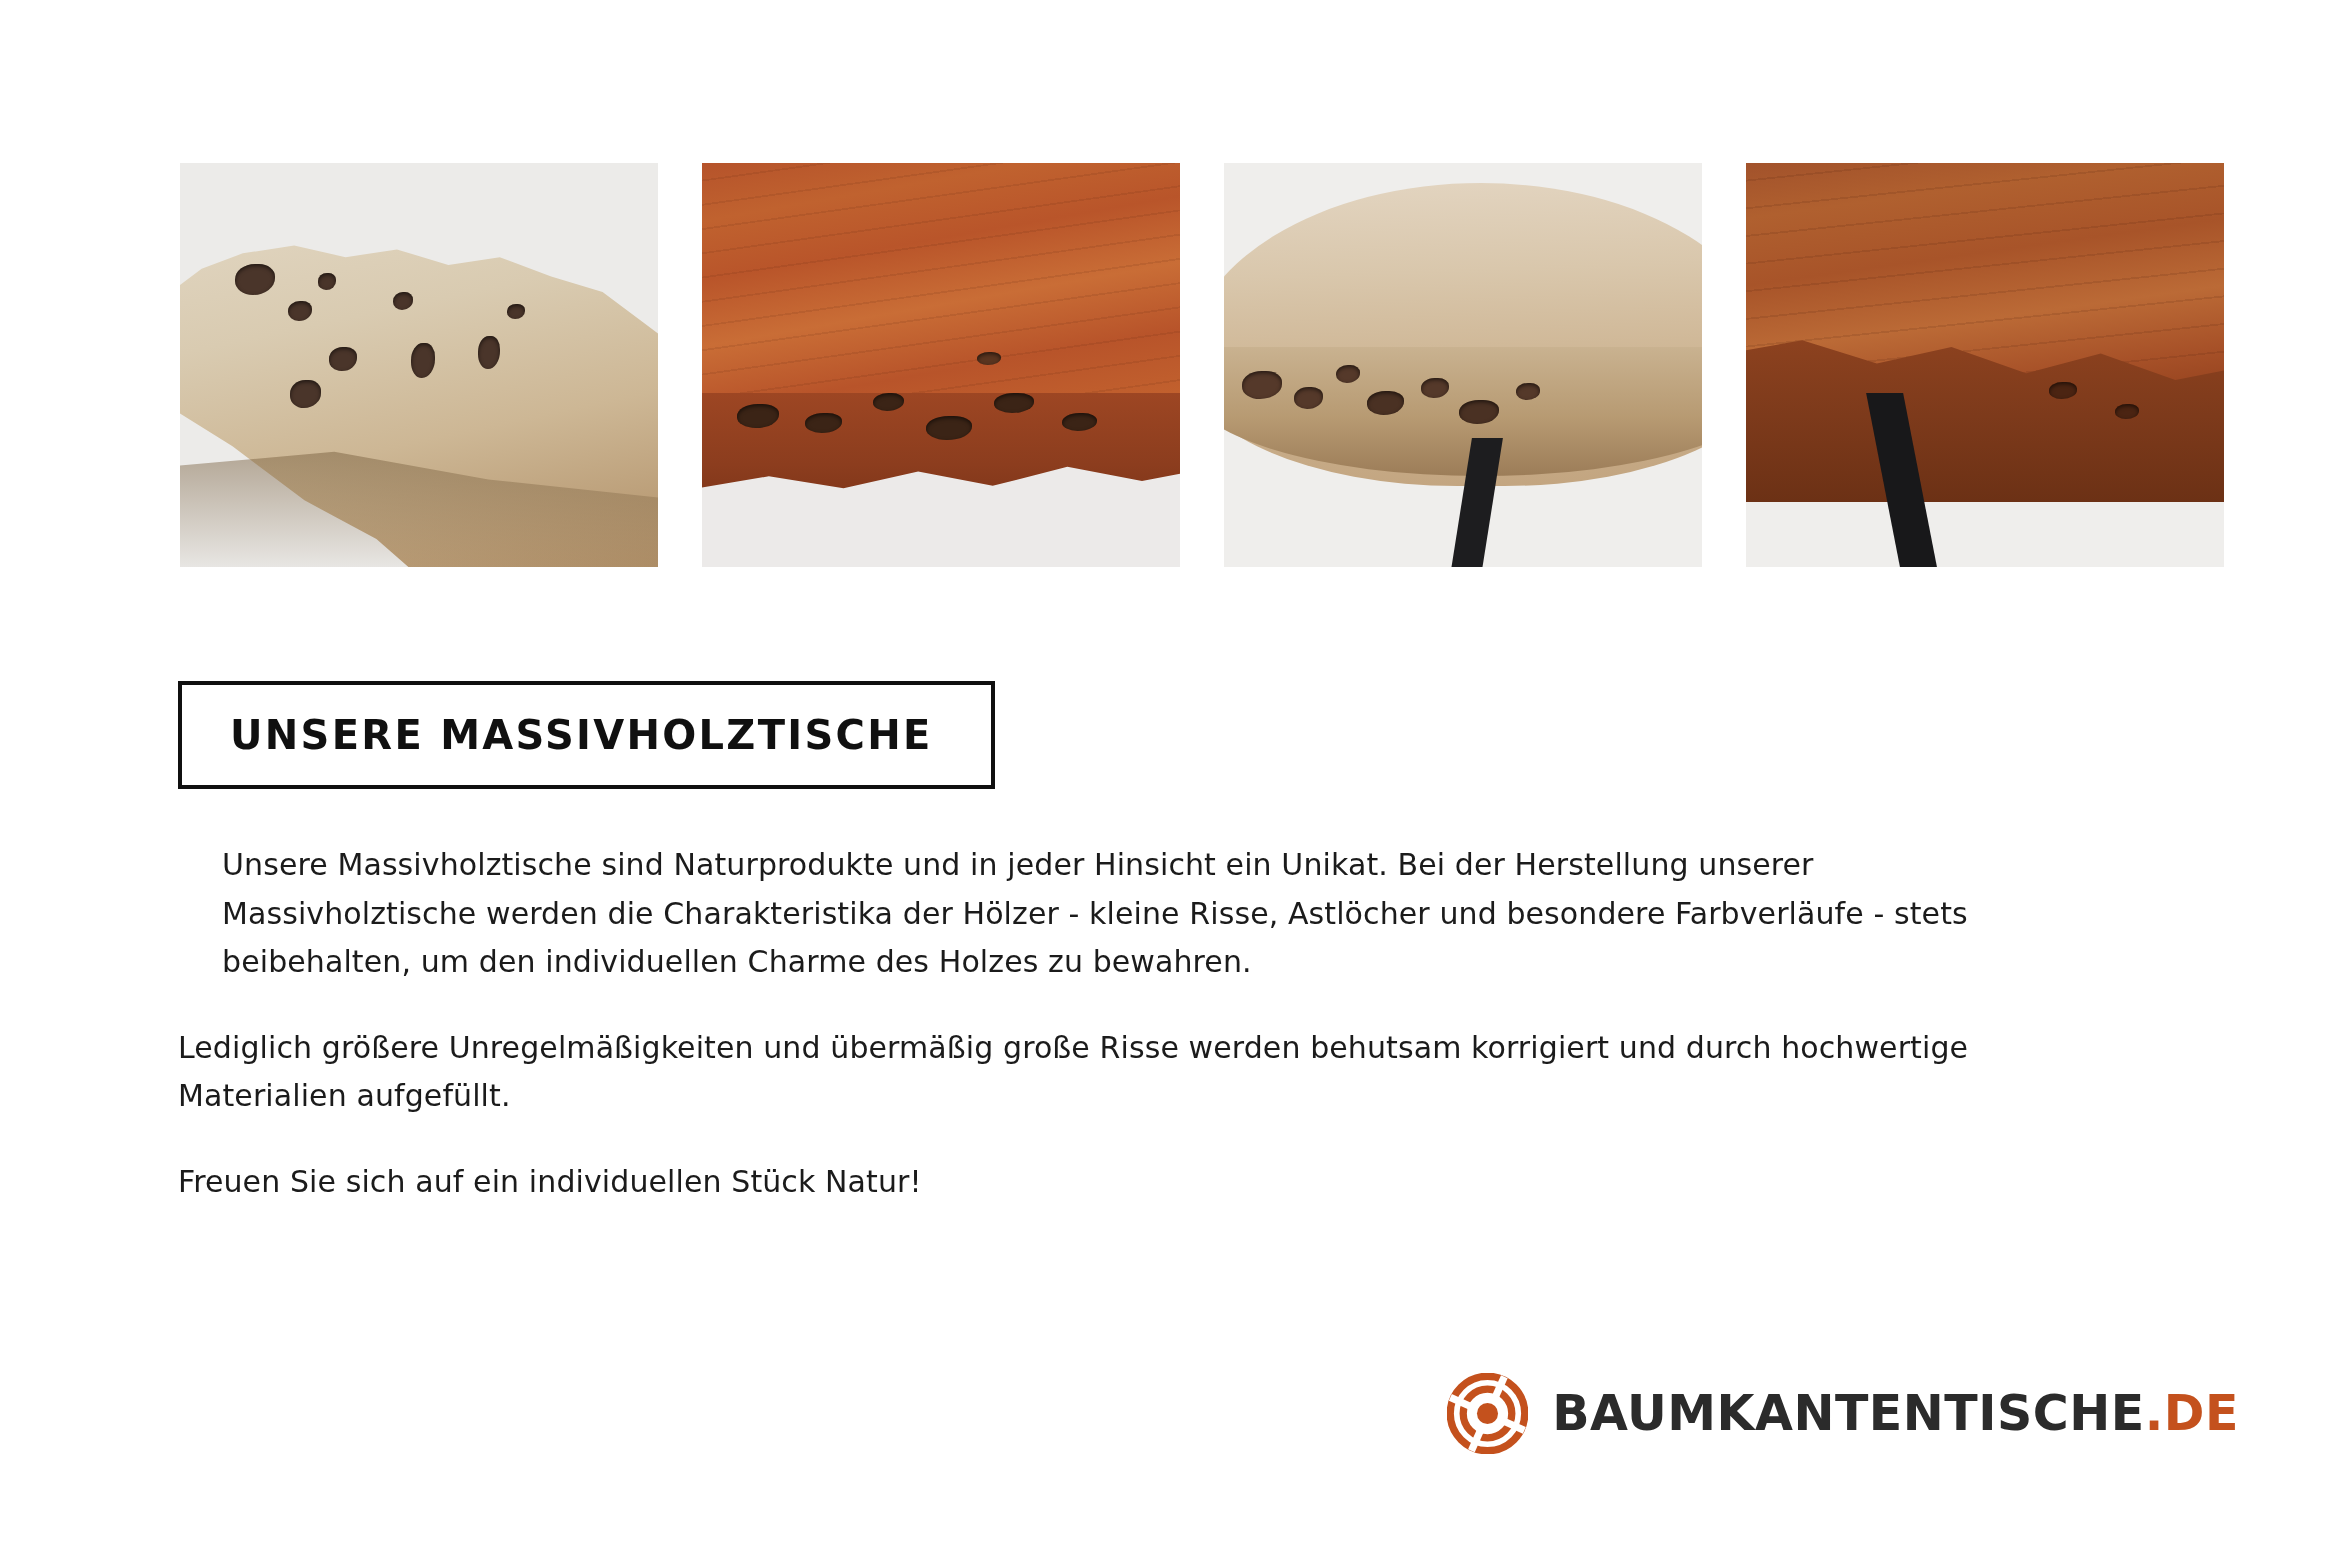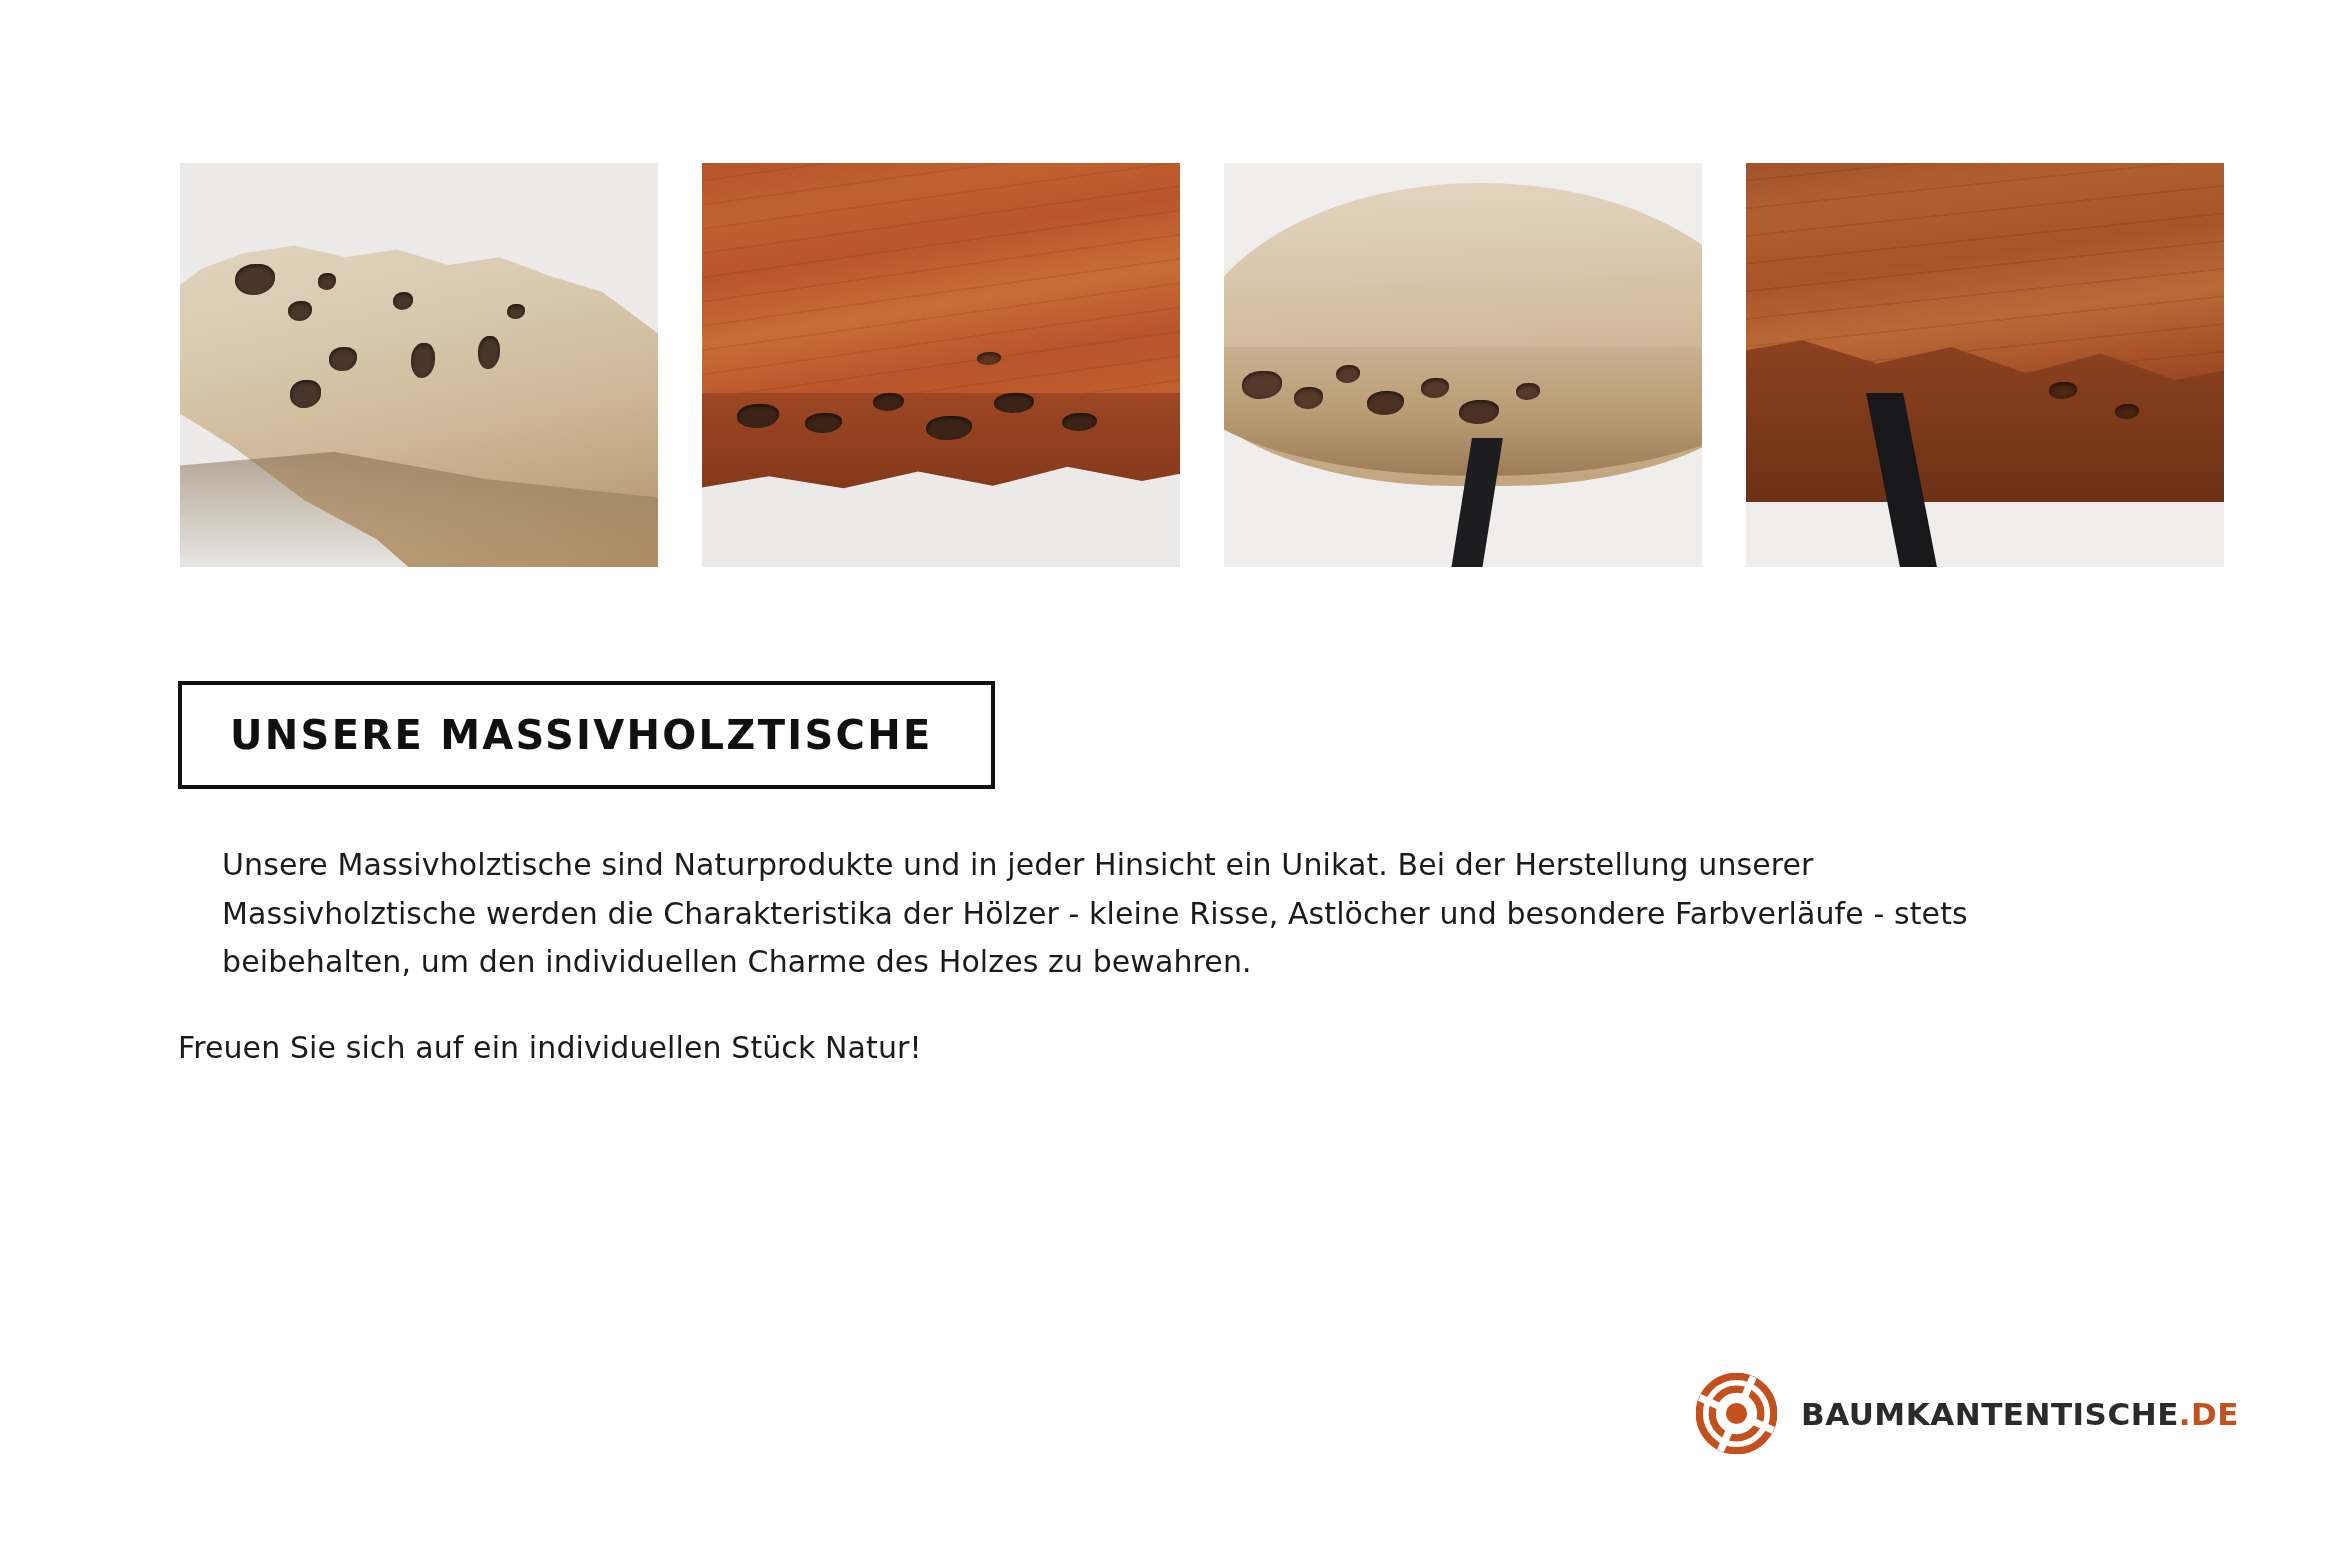--- a/index.html
+++ b/index.html
@@ -194,21 +194,21 @@
     gap: 24px;
   }
   .logo-mark {
     width: 81px;
     height: 81px;
     flex: 0 0 auto;
   }
   .logo-wordmark {
     font-family: "DejaVu Sans", sans-serif;
     font-weight: 700;
-    font-size: 31px;
+    font-size: 49px;
     letter-spacing: 0.5px;
     color: #2b2b2b;
     white-space: nowrap;
   }
   .logo-wordmark .tld { color: #c4511d; }
 </style>
 </head>
 <body>
 
 <div class="page">
@@ -269,20 +269,21 @@
     </div>
 
   </div>
 
   <div class="headline-box">
     <div class="headline-text">UNSERE MASSIVHOLZTISCHE</div>
   </div>
 
   <div class="body-copy">
     <p class="para p1">Unsere Massivholztische sind Naturprodukte und in jeder Hinsicht ein Unikat. Bei der Herstellung unserer Massivholztische werden die Charakteristika der Hölzer - kleine Risse, Astlöcher und besondere Farbverläufe - stets beibehalten, um den individuellen Charme des Holzes zu bewahren.</p>
+    <p class="para p2">Lediglich größere Unregelmäßigkeiten und übermäßig große Risse werden behutsam korrigiert und durch hochwertige Materialien aufgefüllt.</p>
     <p class="para p3">Freuen Sie sich auf ein individuellen Stück Natur!</p>
   </div>
 
   <div class="footer-logo">
     <svg class="logo-mark" viewBox="0 0 100 100" aria-hidden="true">
       <circle cx="50" cy="50" r="46" fill="none" stroke="#c4511d" stroke-width="9"></circle>
       <circle cx="50" cy="50" r="30" fill="none" stroke="#c4511d" stroke-width="9"></circle>
       <circle cx="50" cy="50" r="13" fill="#c4511d"></circle>
       <rect x="46" y="0" width="9" height="26" fill="#ffffff" transform="rotate(24 50 50)"></rect>
       <rect x="46" y="74" width="9" height="26" fill="#ffffff" transform="rotate(24 50 50)"></rect>

